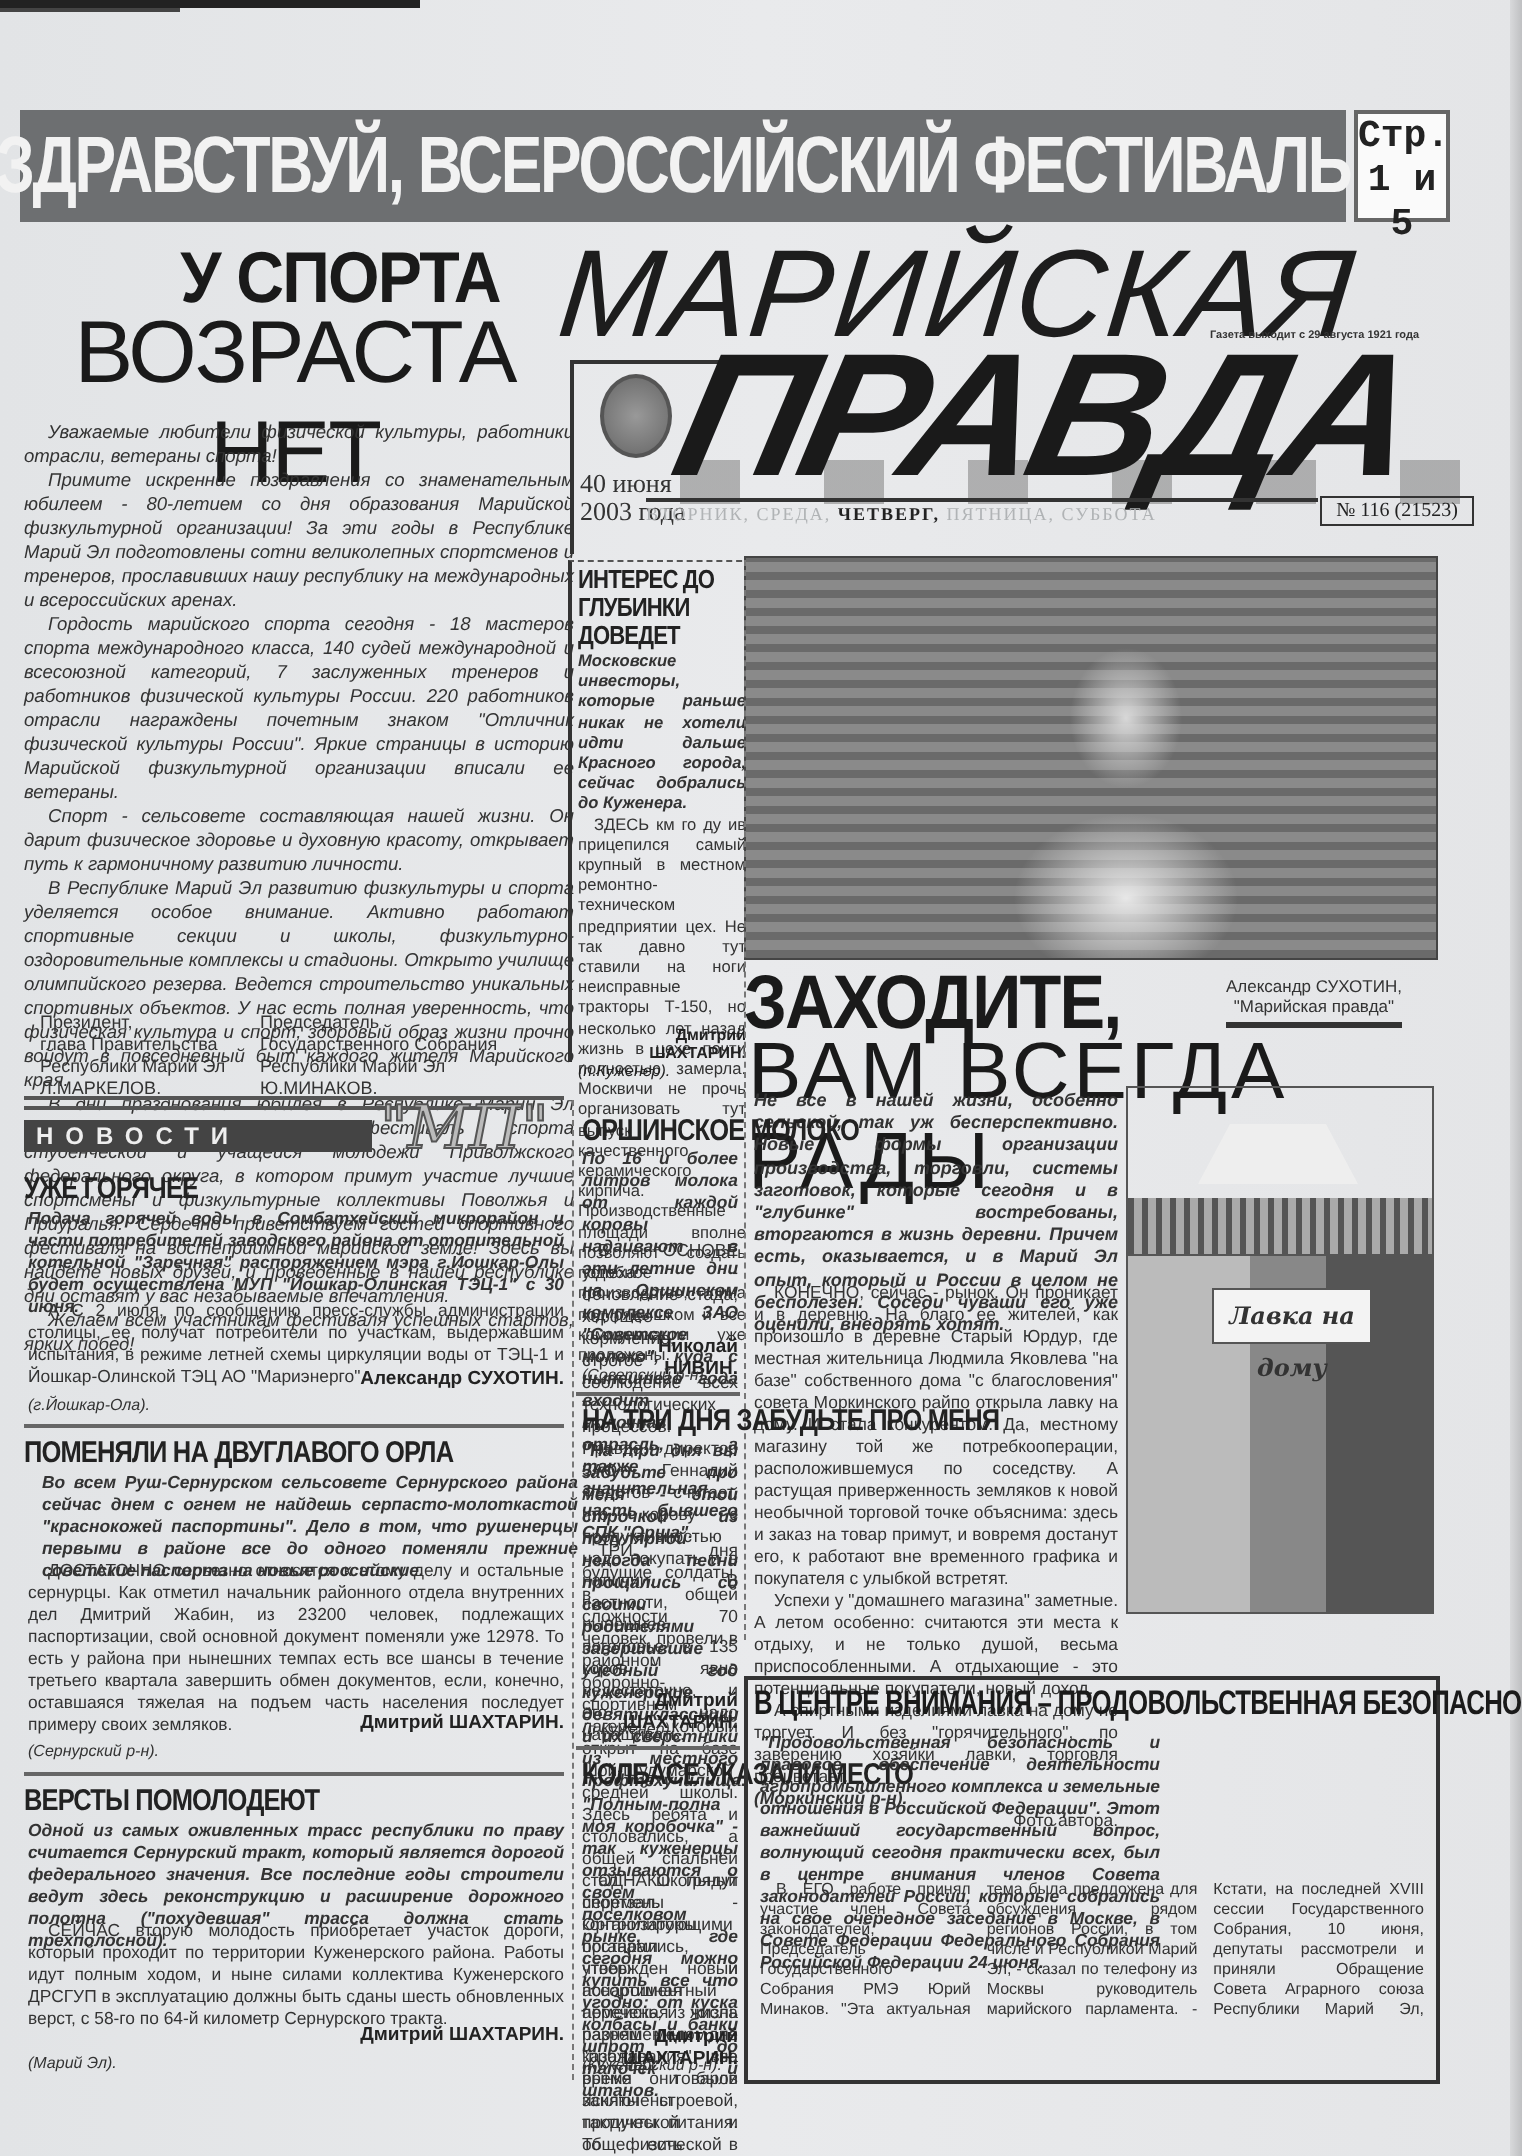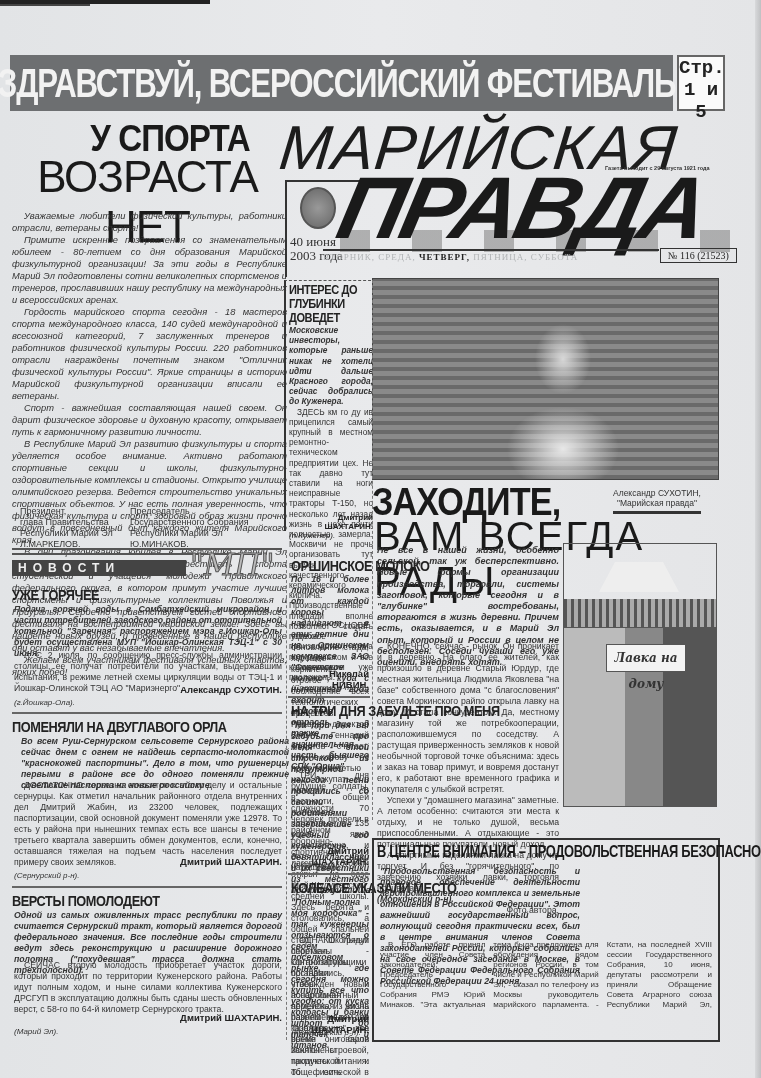--- a/index.html
+++ b/index.html
@@ -86,21 +86,21 @@
     <div>Стр.</div>
     <div>1 и 5</div>
   </div>
 
   <div class="sport-h1">У СПОРТА</div>
   <div class="sport-h2">ВОЗРАСТА НЕТ</div>
   <div class="sport-body col-text ital">
     <p>Уважаемые любители физической культуры, работники отрасли, ветераны спорта!</p>
     <p>Примите искренние поздравления со знаменательным юбилеем - 80-летием со дня образования Марийской физкультурной организации! За эти годы в Республике Марий Эл подготовлены сотни великолепных спортсменов и тренеров, прославивших нашу республику на международных и всероссийских аренах.</p>
     <p>Гордость марийского спорта сегодня - 18 мастеров спорта международного класса, 140 судей международной и всесоюзной категорий, 7 заслуженных тренеров и работников физической культуры России. 220 работников отрасли награждены почетным знаком "Отличник физической культуры России". Яркие страницы в историю Марийской физкультурной организации вписали ее ветераны.</p>
-    <p>Спорт - важнейшая составляющая нашей своем. Он дарит физическое здоровье и духовную красоту, открывает путь к гармоничному развитию личности.</p>
+    <p>Спорт - сельсовете составляющая нашей жизни. Он дарит физическое здоровье и духовную красоту, открывает путь к гармоничному развитию личности.</p>
     <p>В Республике Марий Эл развитию физкультуры и спорта уделяется особое внимание. Активно работают спортивные секции и школы, физкультурно-оздоровительные комплексы и стадионы. Открыто училище олимпийского резерва. Ведется строительство уникальных спортивных объектов. У нас есть полная уверенность, что физическая культура и спорт, здоровый образ жизни прочно войдут в повседневный быт каждого жителя Марийского края.</p>
     <p>В дни празднования юбилея в Республике Марий Эл открывается Всероссийский фестиваль спорта студенческой и учащейся молодежи Приволжского федерального округа, в котором примут участие лучшие спортсмены и физкультурные коллективы Поволжья и Приуралья. Сердечно приветствуем гостей спортивного фестиваля на востеприимной марийской земле! Здесь вы найдете новых друзей, и проведенные в нашей республике дни оставят у вас незабываемые впечатления.</p>
     <p>Желаем всем участникам фестиваля успешных стартов, ярких побед!</p>
   </div>
   <div class="sig" style="left:20px;">
     <div>Президент,</div>
     <div>глава Правительства</div>
     <div>Республики Марий Эл</div>
     <div>Л.МАРКЕЛОВ.</div>
   </div>

